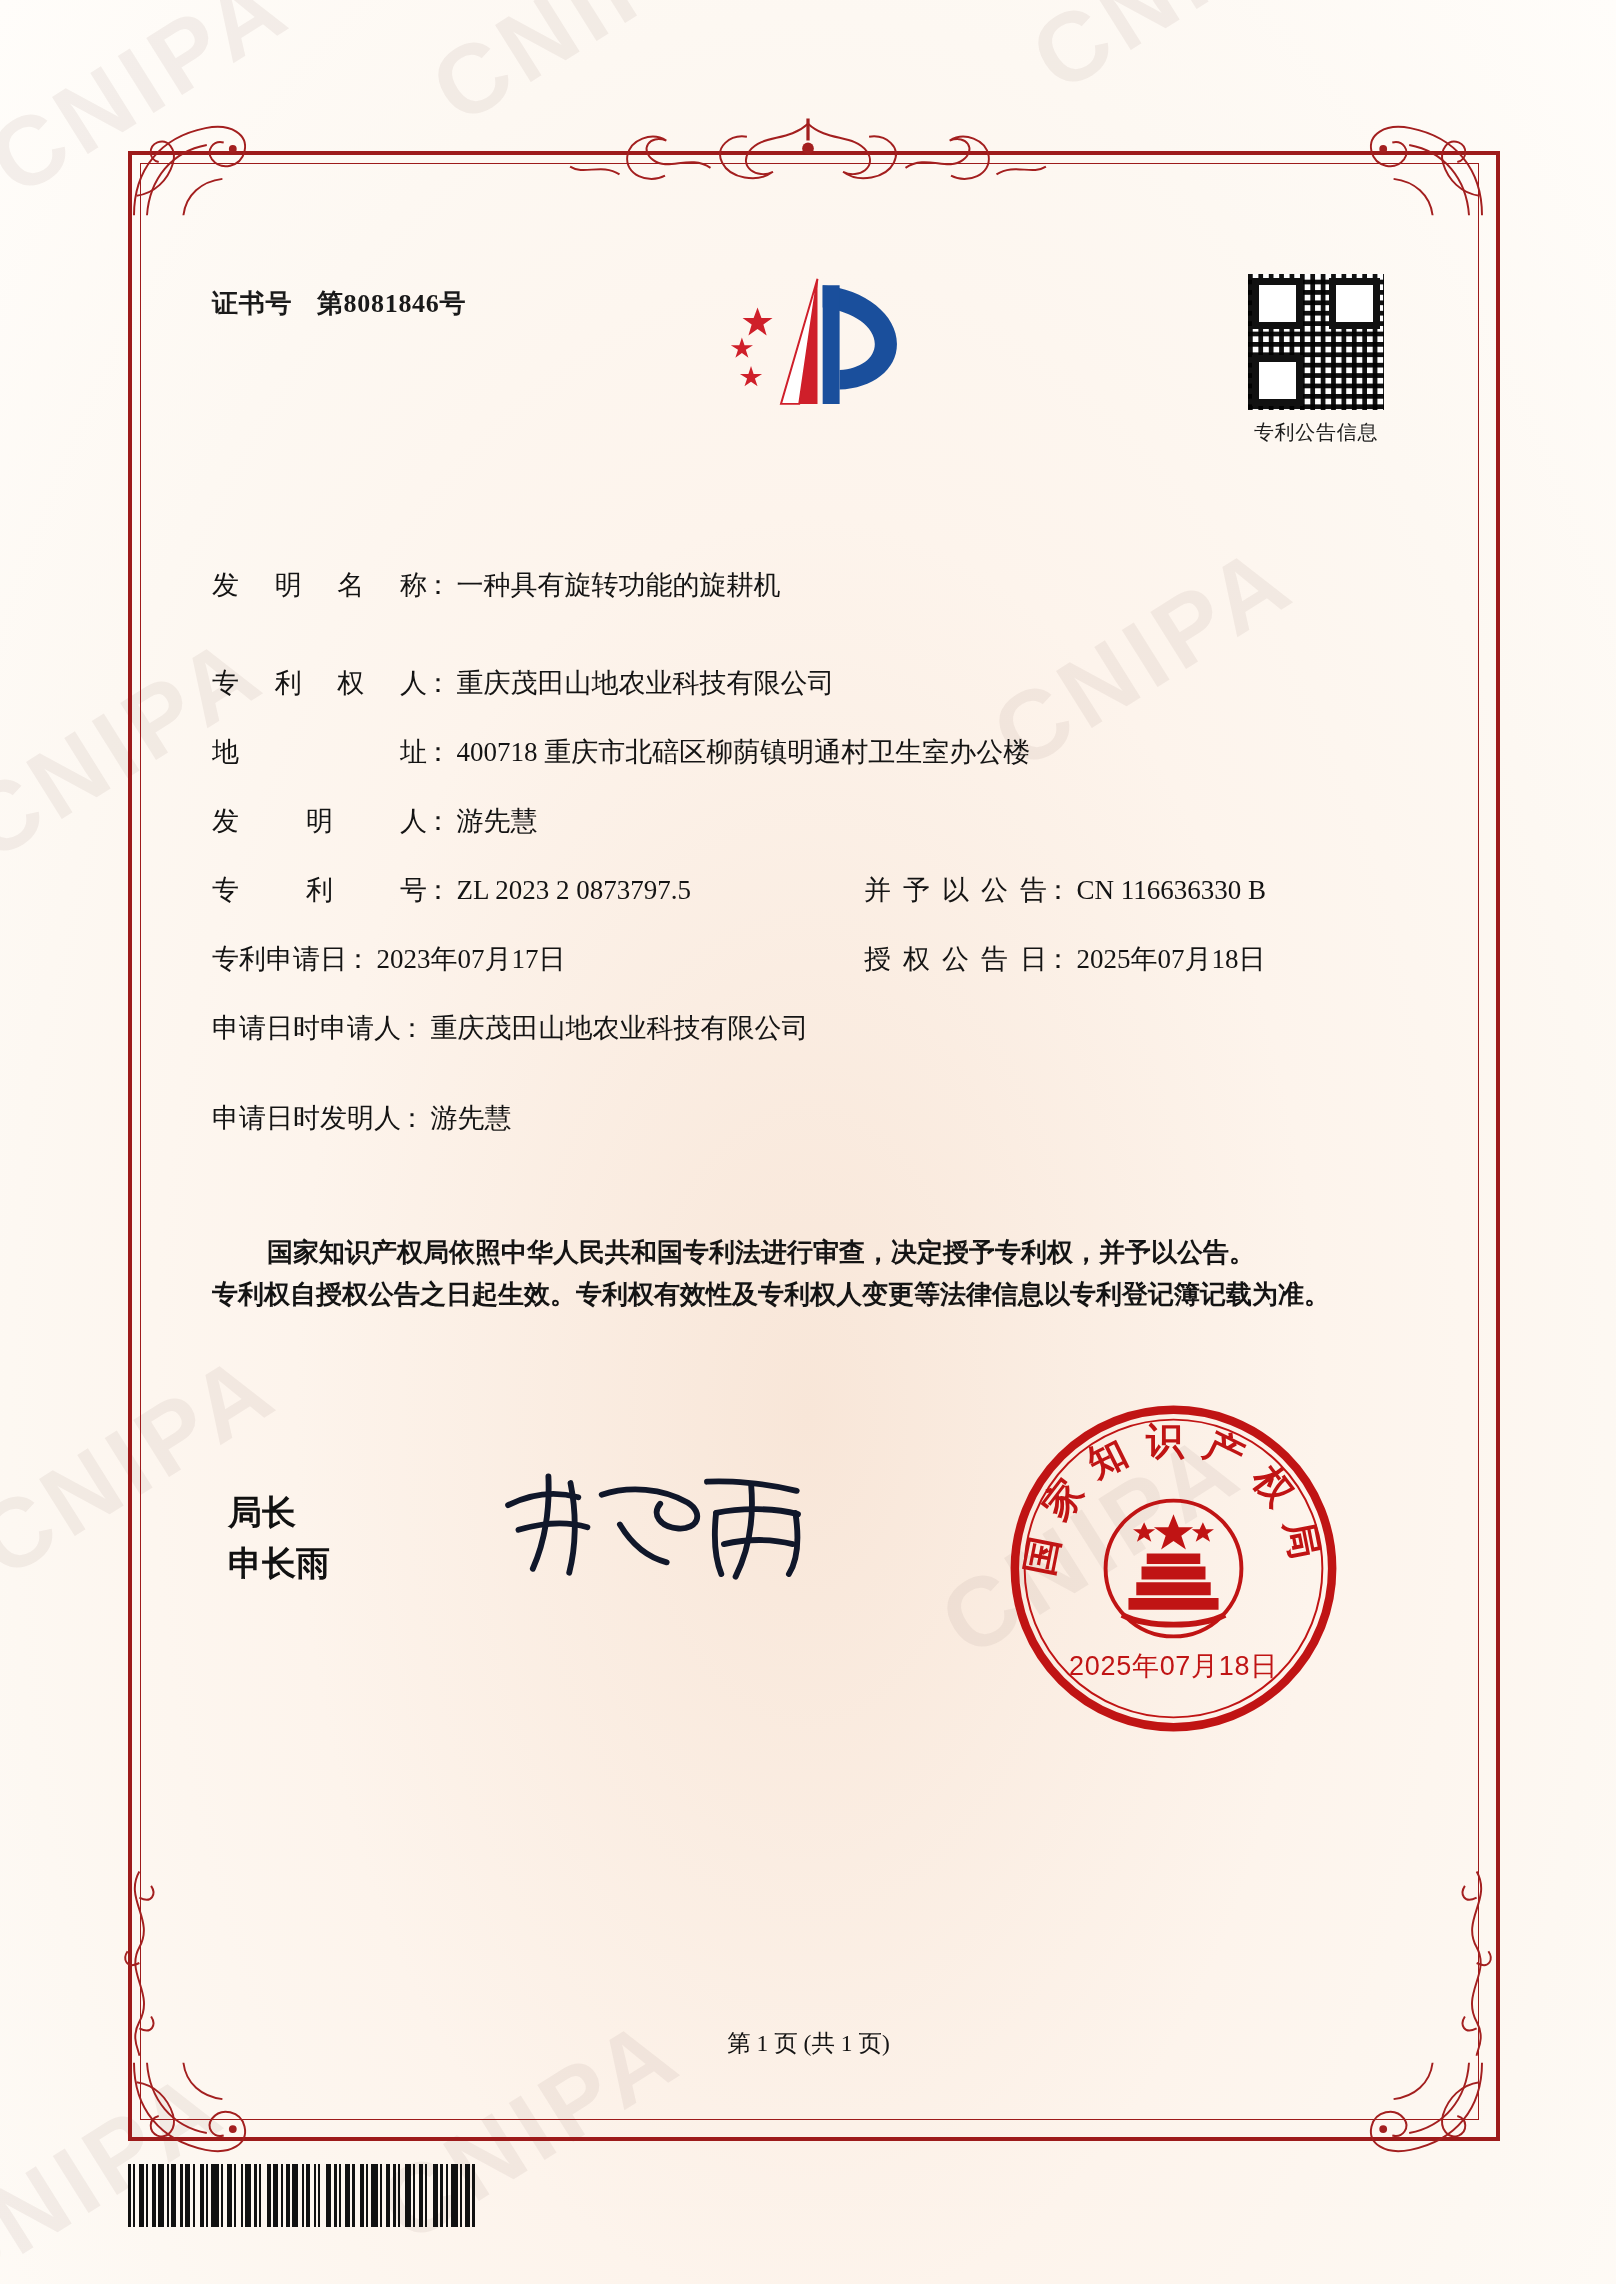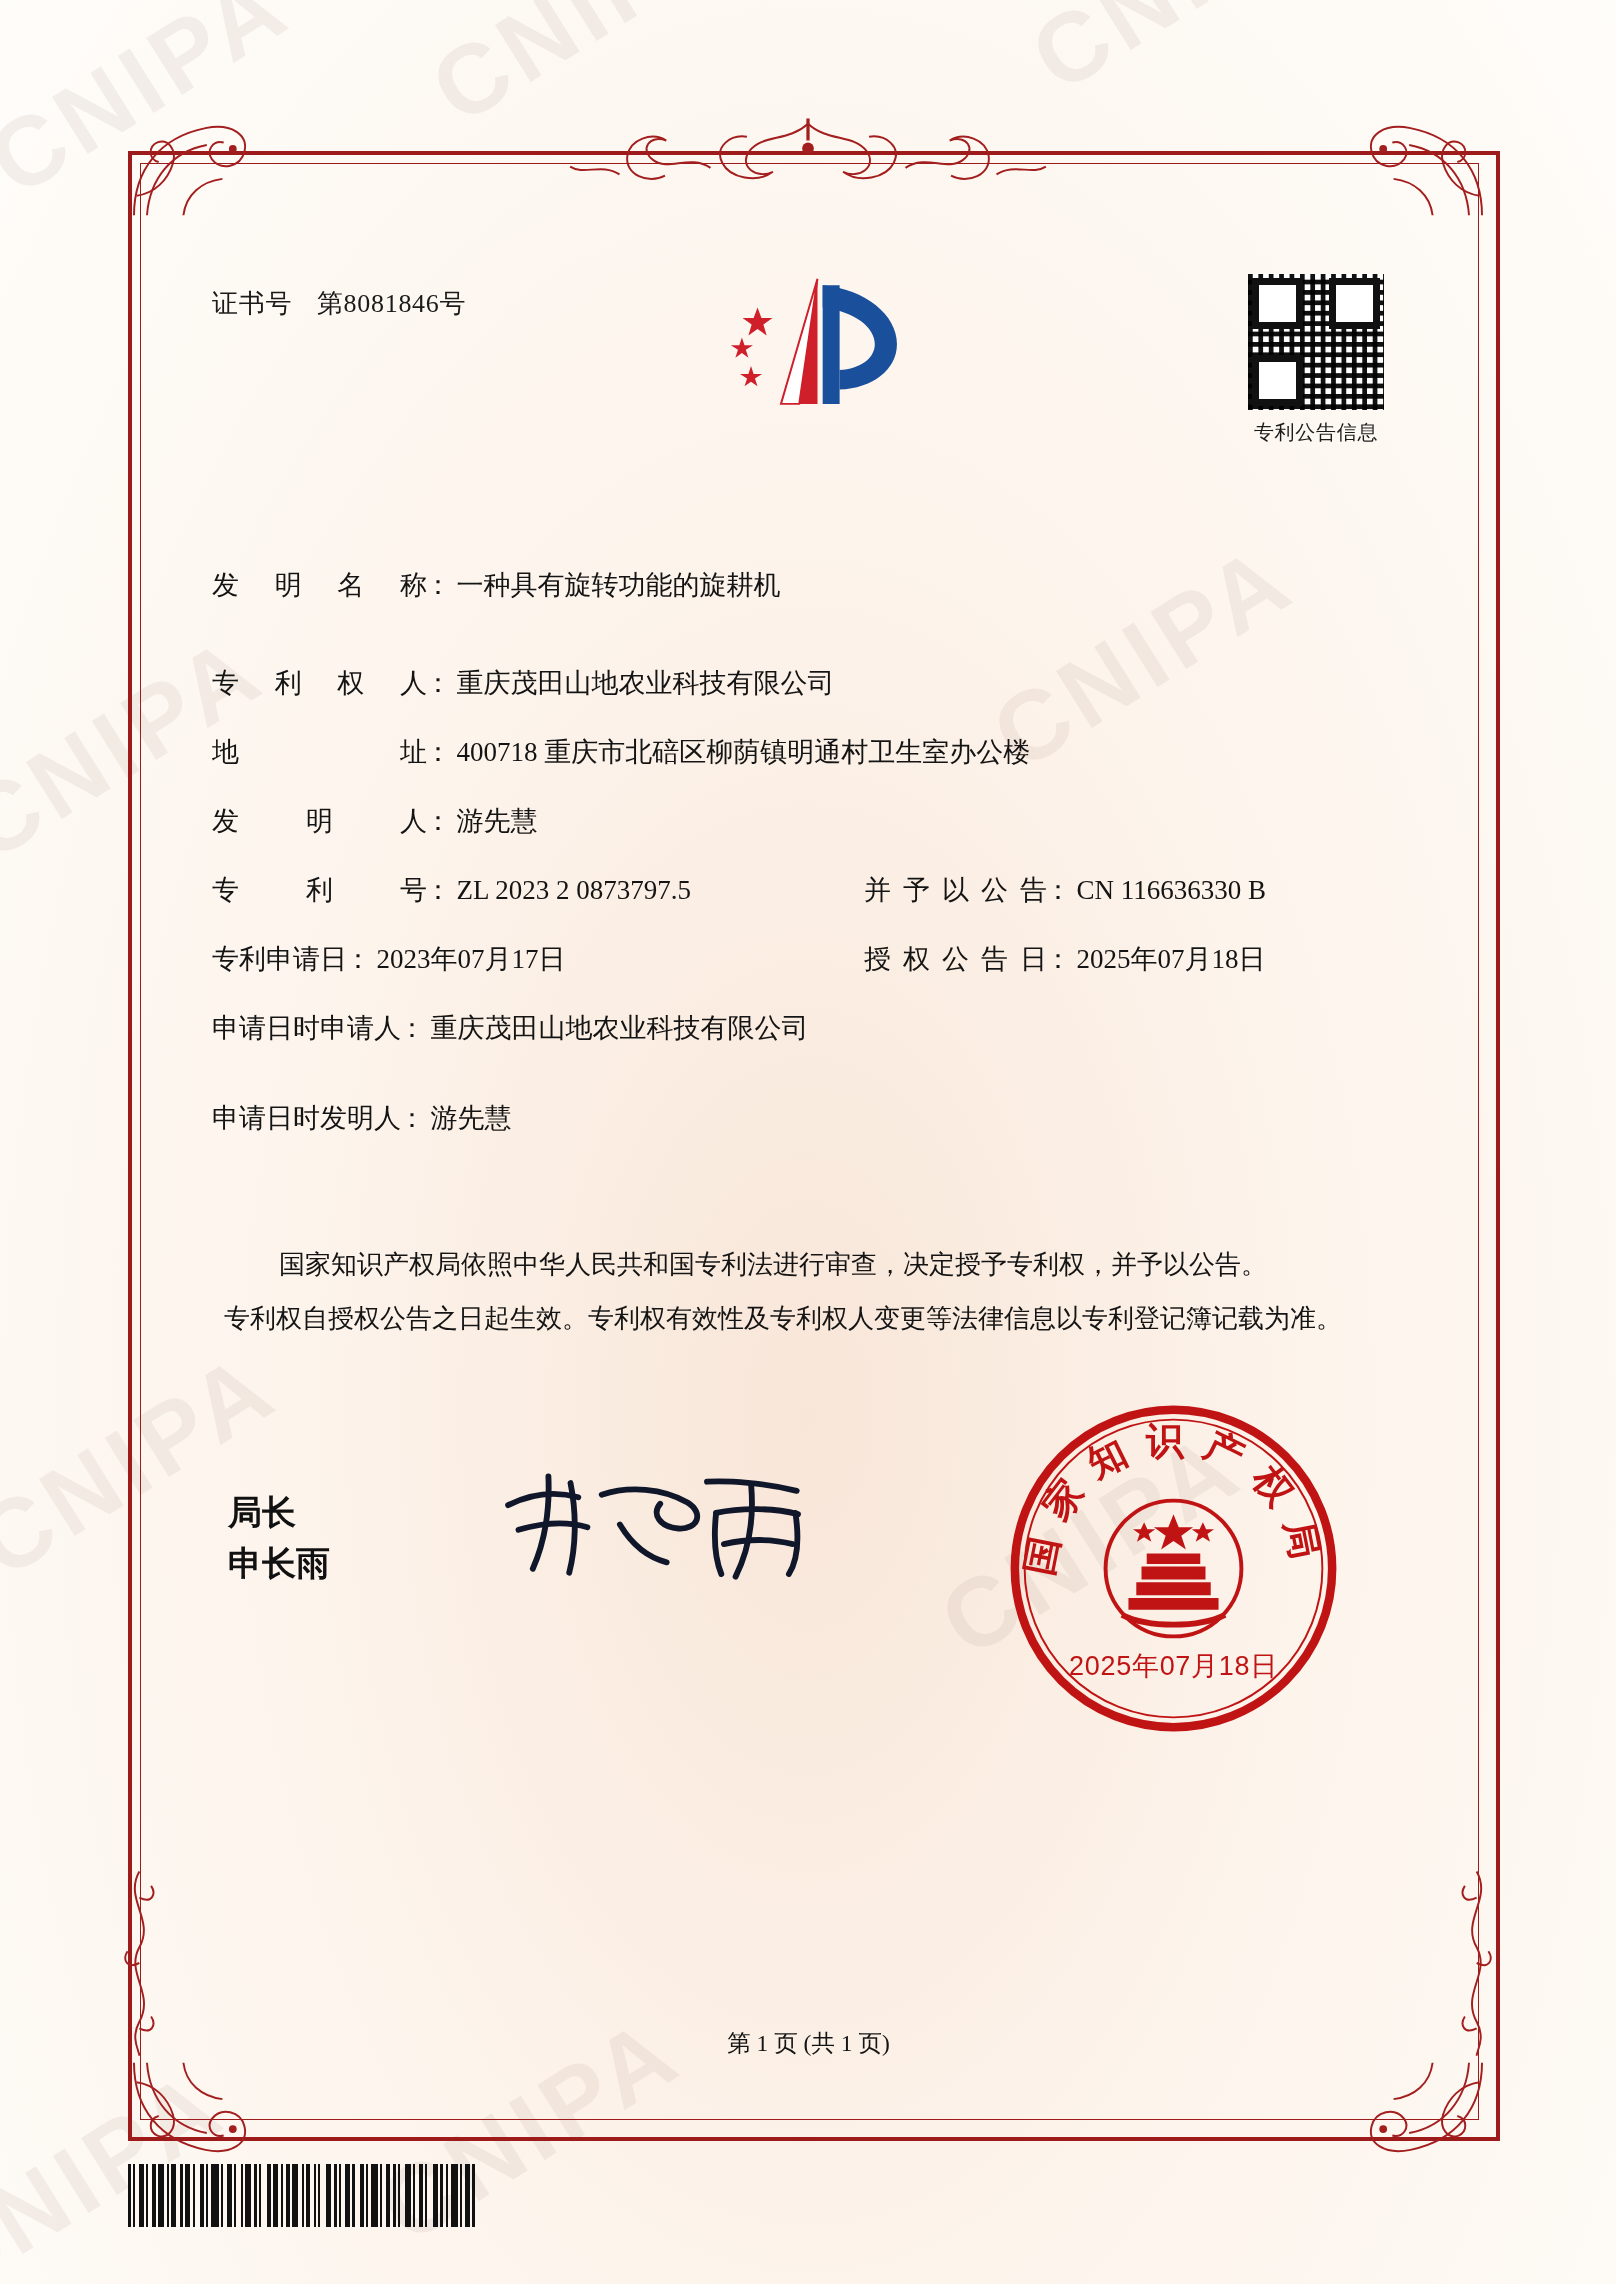--- a/index.html
+++ b/index.html
@@ -111,20 +111,21 @@
   }
 
   .cert-no {
     position: absolute;
     left: 72px;
     top: 123px;
     font-size: 26px;
     color: #1a1a1a;
     letter-spacing: 0.7px;
     white-space: nowrap;
+    font-weight: bold;
   }
 
   .logo {
     position: absolute;
     left: 50%;
     top: 104px;
     transform: translateX(-50%);
     width: 215px;
     height: 150px;
   }
@@ -227,21 +228,21 @@
   .statement {
     position: absolute;
     left: 72px;
     right: 72px;
     top: 1069px;
     font-size: 26px;
     line-height: 1.62;
     color: #141414;
     text-align: justify;
   }
-  .statement p { margin: 12px; }
+  .statement p { margin: 0; font-weight: bold; }
   .statement p.indent { text-indent: 55px; }
 
   .director {
     position: absolute;
     left: 88px;
     top: 1324px;
     font-size: 34px;
     line-height: 1.5;
     color: #111;
     font-weight: 600;

